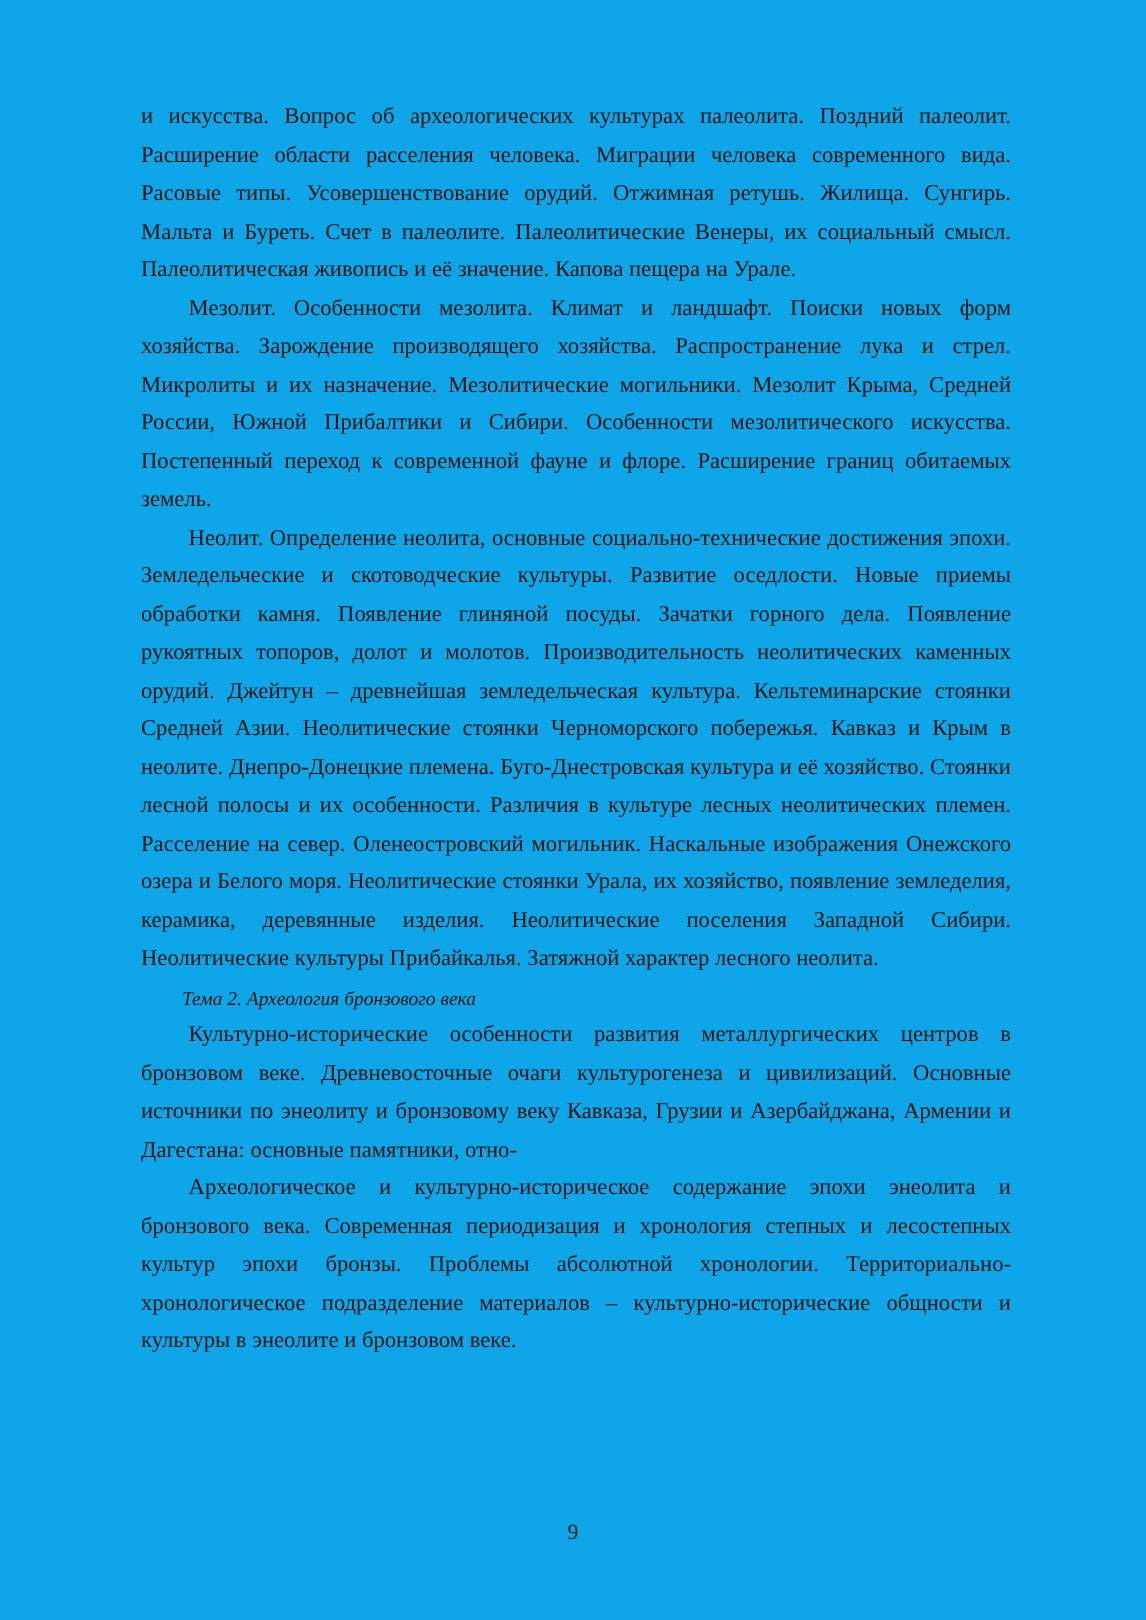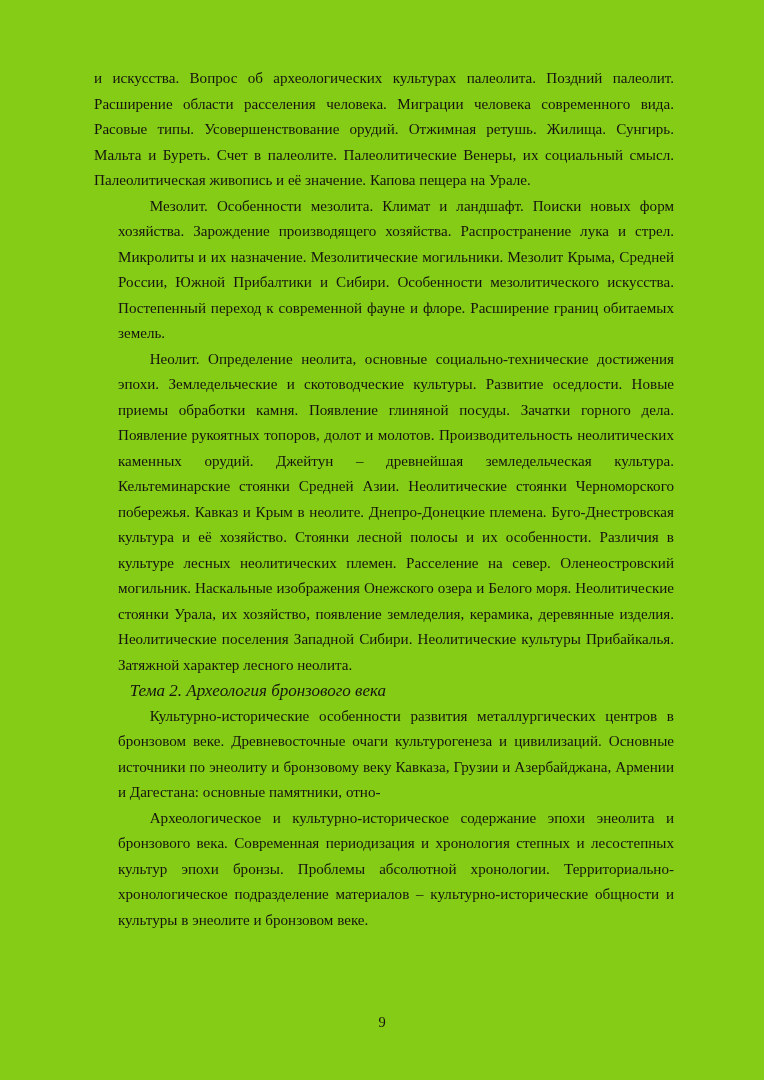--- a/index.html
+++ b/index.html
@@ -4,21 +4,21 @@
 <style>
   html, body {
     margin: 0;
     padding: 0;
     background: #ffffff;
   }
   .page {
     position: relative;
     width: 764px;
     height: 1080px;
-    background: #84cc16;
+    background: #0ea5e9;
     font-family: "Liberation Serif", "DejaVu Serif", serif;
     color: #16140f;
     overflow: hidden;
     box-sizing: border-box;
   }
   .content {
     position: absolute;
     left: 94px;
     top: 66px;
     width: 580px;
@@ -26,28 +26,27 @@
   p {
     margin: 0;
     font-size: 15.1px;
     line-height: 25.5px;
     text-align: justify;
     text-justify: inter-word;
     hyphens: manual;
   }
   p.indent {
     text-indent: 2.1em;
-    margin-left: 24px;
   }
   .gap-before {
     margin-top: 24px;
   }
   .subheading {
     margin: 0;
-    font-size: 17px;
+    font-size: 13px;
     line-height: 25.5px;
     font-style: italic;
     text-indent: 2.1em;
   }
   .folio {
     position: absolute;
     left: 0;
     right: 0;
     top: 1014px;
     text-align: center;

